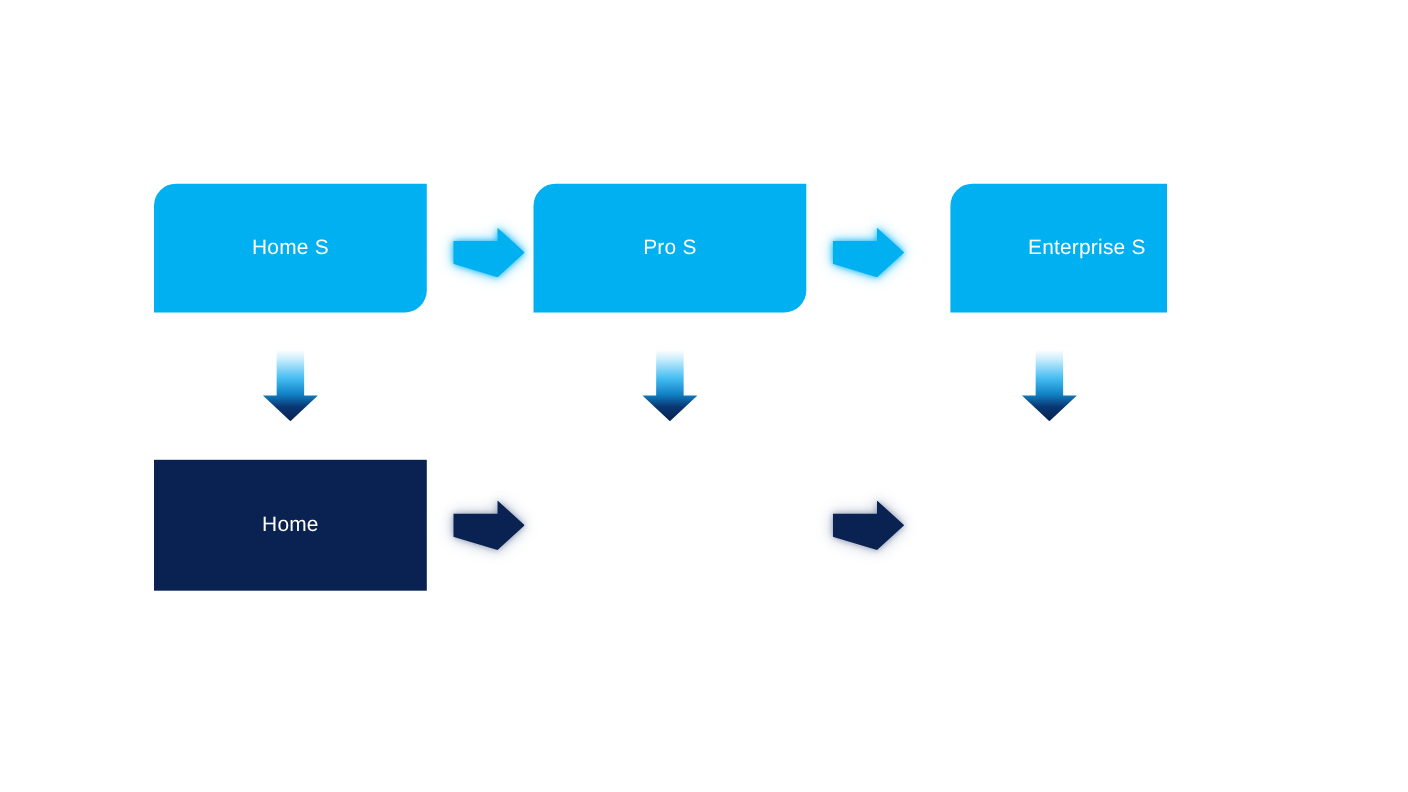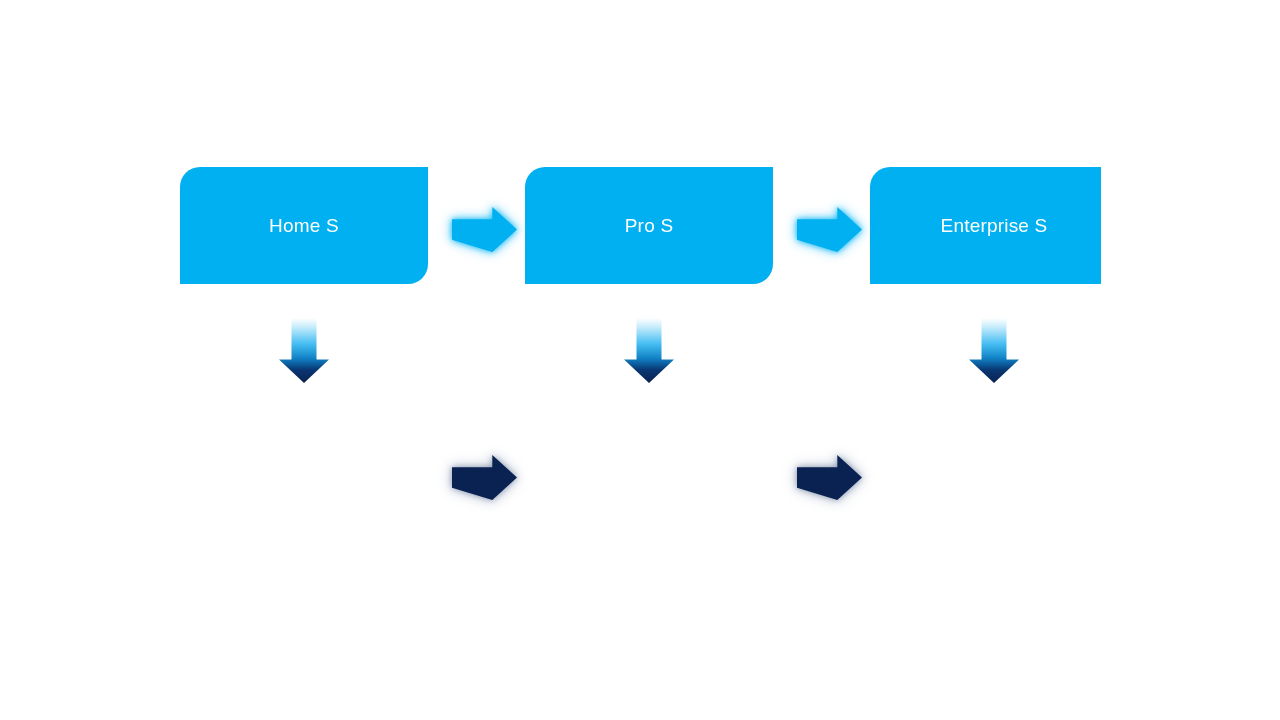--- a/index.html
+++ b/index.html
@@ -7,21 +7,20 @@
     padding: 0;
     background: #ffffff;
     font-family: "Liberation Sans", "DejaVu Sans", sans-serif;
   }
   .canvas {
     position: relative;
     width: 1061px;
     height: 720px;
     background: var(--canvas-bg, #ffffff);
     overflow: hidden;
-    margin-left: 40px;
   }
   .shape {
     position: absolute;
     width: 248px;
     display: flex;
     align-items: center;
     justify-content: center;
     color: var(--label-text, #ffffff);
     font-size: 19px;
     letter-spacing: 0.2px;
@@ -34,21 +33,21 @@
     border-radius: 20px 0 20px 0; 
   }
   .shape.bottom-row {
     top: 418px;
     height: 119px;
     background: var(--bottom-shape-fill, #0a2251);
     border-radius: 0;
   }
   .col-1 { left: 140px; }
   .col-2 { left: 485px; align-items: center; }
-  .col-3 { left: 830px; }
+  .col-3 { left: 864px; }
 
   
   .harrow-wrap {
     position: absolute;
     width: 65px;
     height: 45px;
   }
   .harrow-wrap.light {
     filter: drop-shadow(0 0 3px rgba(0, 176, 240, 0.9))
             drop-shadow(0 0 6px rgba(120, 216, 255, 0.85));
@@ -107,20 +106,23 @@
     <div class="harrow light"></div>
   </div>
   <div class="harrow-wrap light harrow-top hgap-2">
     <div class="harrow light"></div>
   </div>
 
   <div class="varrow vcol-1"></div>
   <div class="varrow vcol-2"></div>
   <div class="varrow vcol-3"></div>
 
+  <div class="shape bottom-row col-1">
+    <span>Home</span>
+  </div>
 
   <div class="harrow-wrap dark harrow-bottom hgap-1">
     <div class="harrow dark"></div>
   </div>
   <div class="harrow-wrap dark harrow-bottom hgap-2">
     <div class="harrow dark"></div>
   </div>
 
 </div>
 

